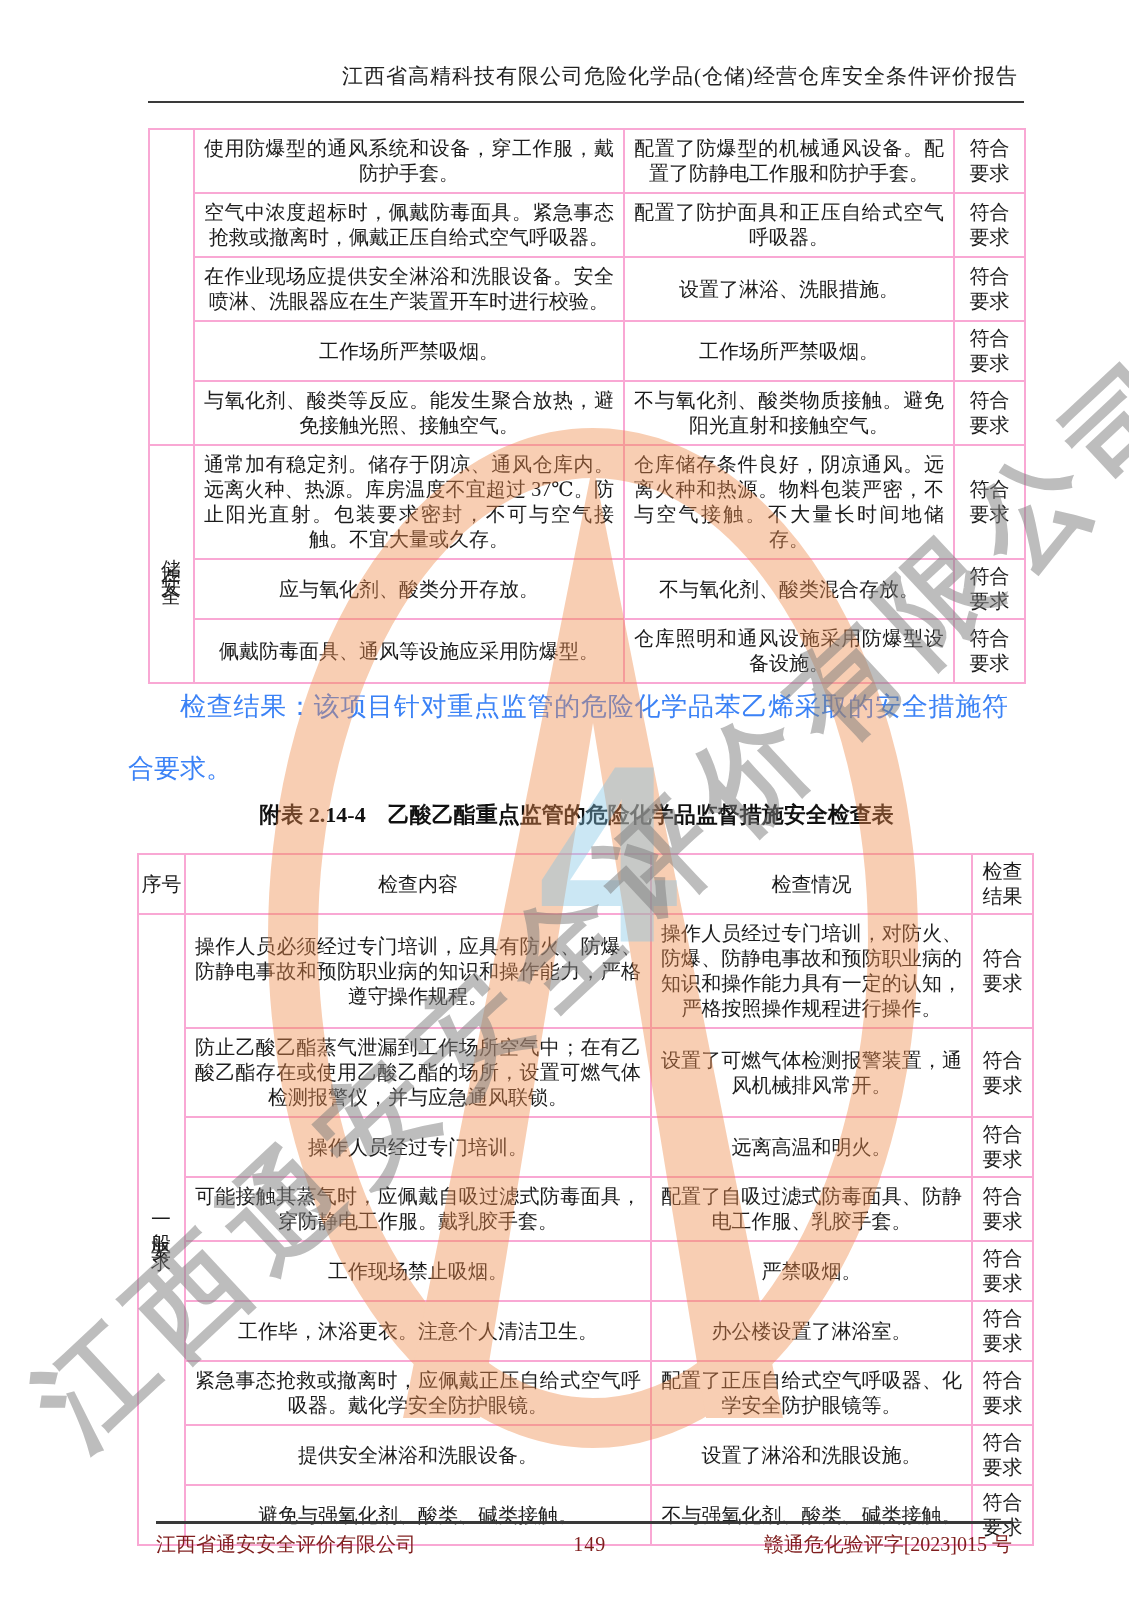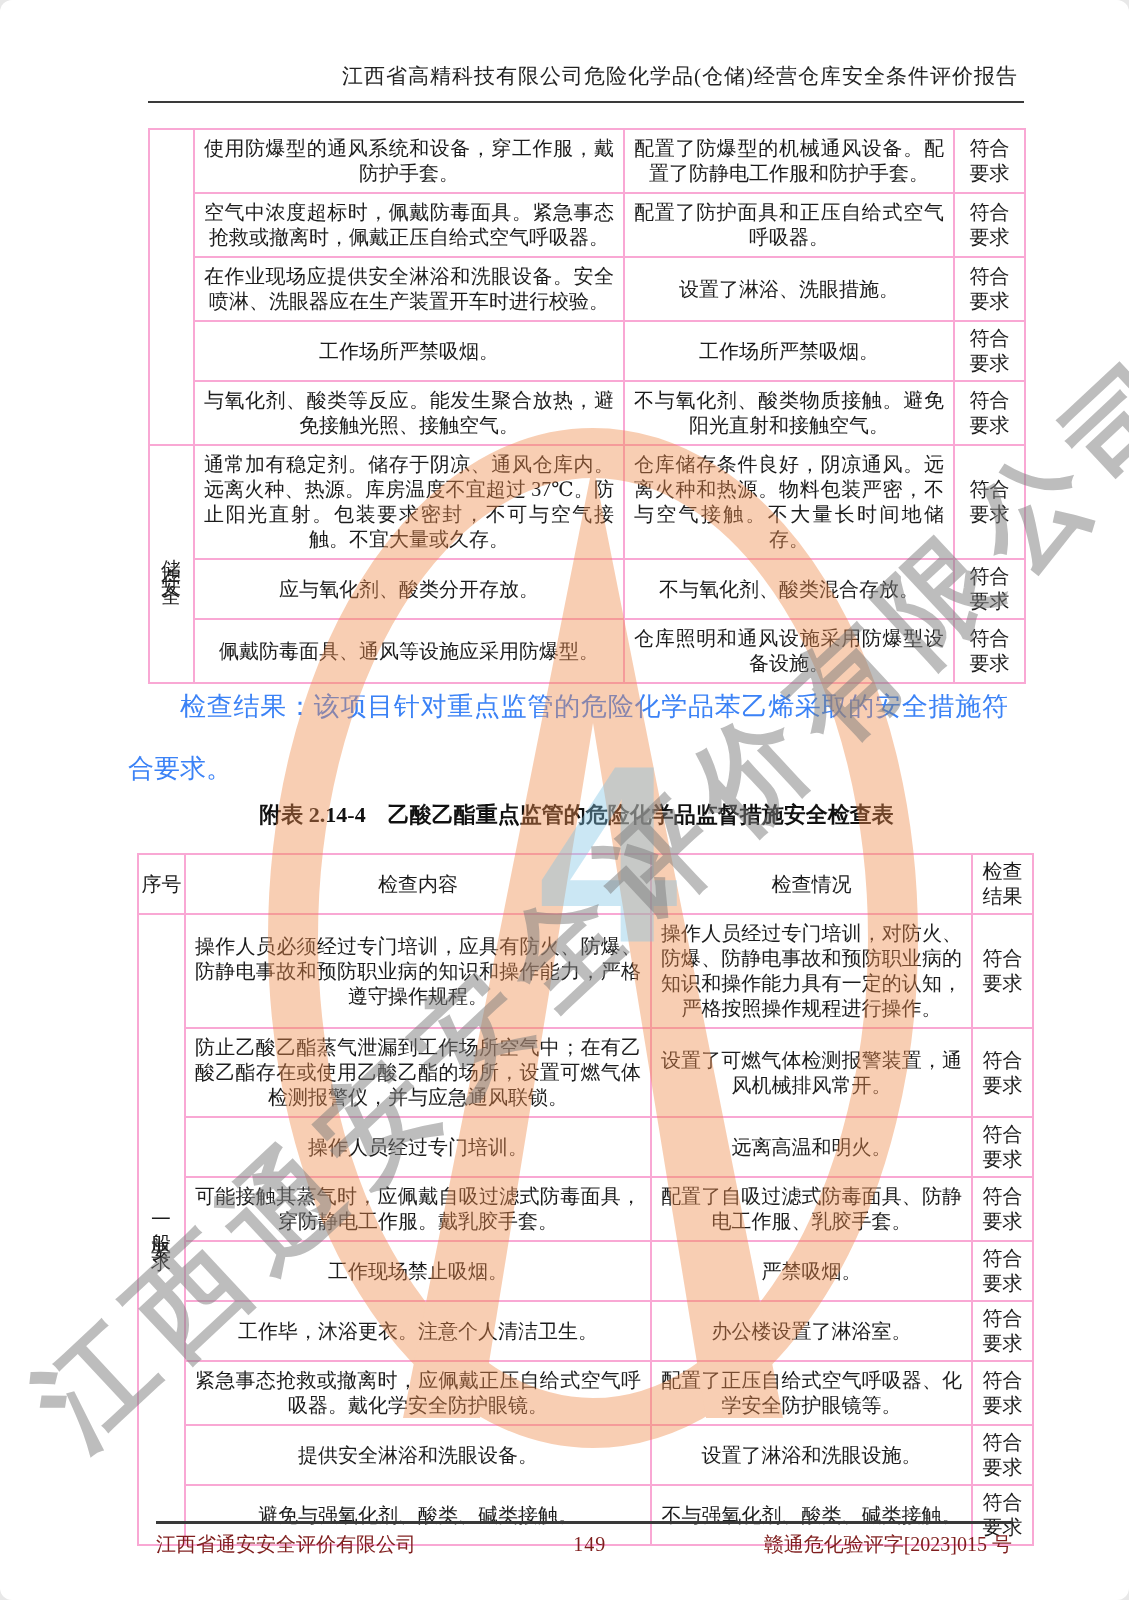--- a/index.html
+++ b/index.html
@@ -1,21 +1,20 @@
 <!DOCTYPE html>
 <html><head>
 <meta charset="utf-8">
 <style>
   html,body{margin:0;padding:0;background:#e8e8e8;}
   .page{
     position:relative; width:1129px; height:1600px; margin:0 auto;
     background:#ffffff; overflow:hidden;
     font-family:"Liberation Serif","DejaVu Serif",serif;
     color:#1c1c1c;
-    border-radius:12px;
   }
   
   .doc-header{
     position:absolute; top:62px; left:240px; width:880px;
     text-align:center; font-size:21px; letter-spacing:1px; color:#222;
   }
   .header-rule{
     position:absolute; top:101px; left:148px; width:876px;
     border-top:2px solid #3a3a3a;
   }

